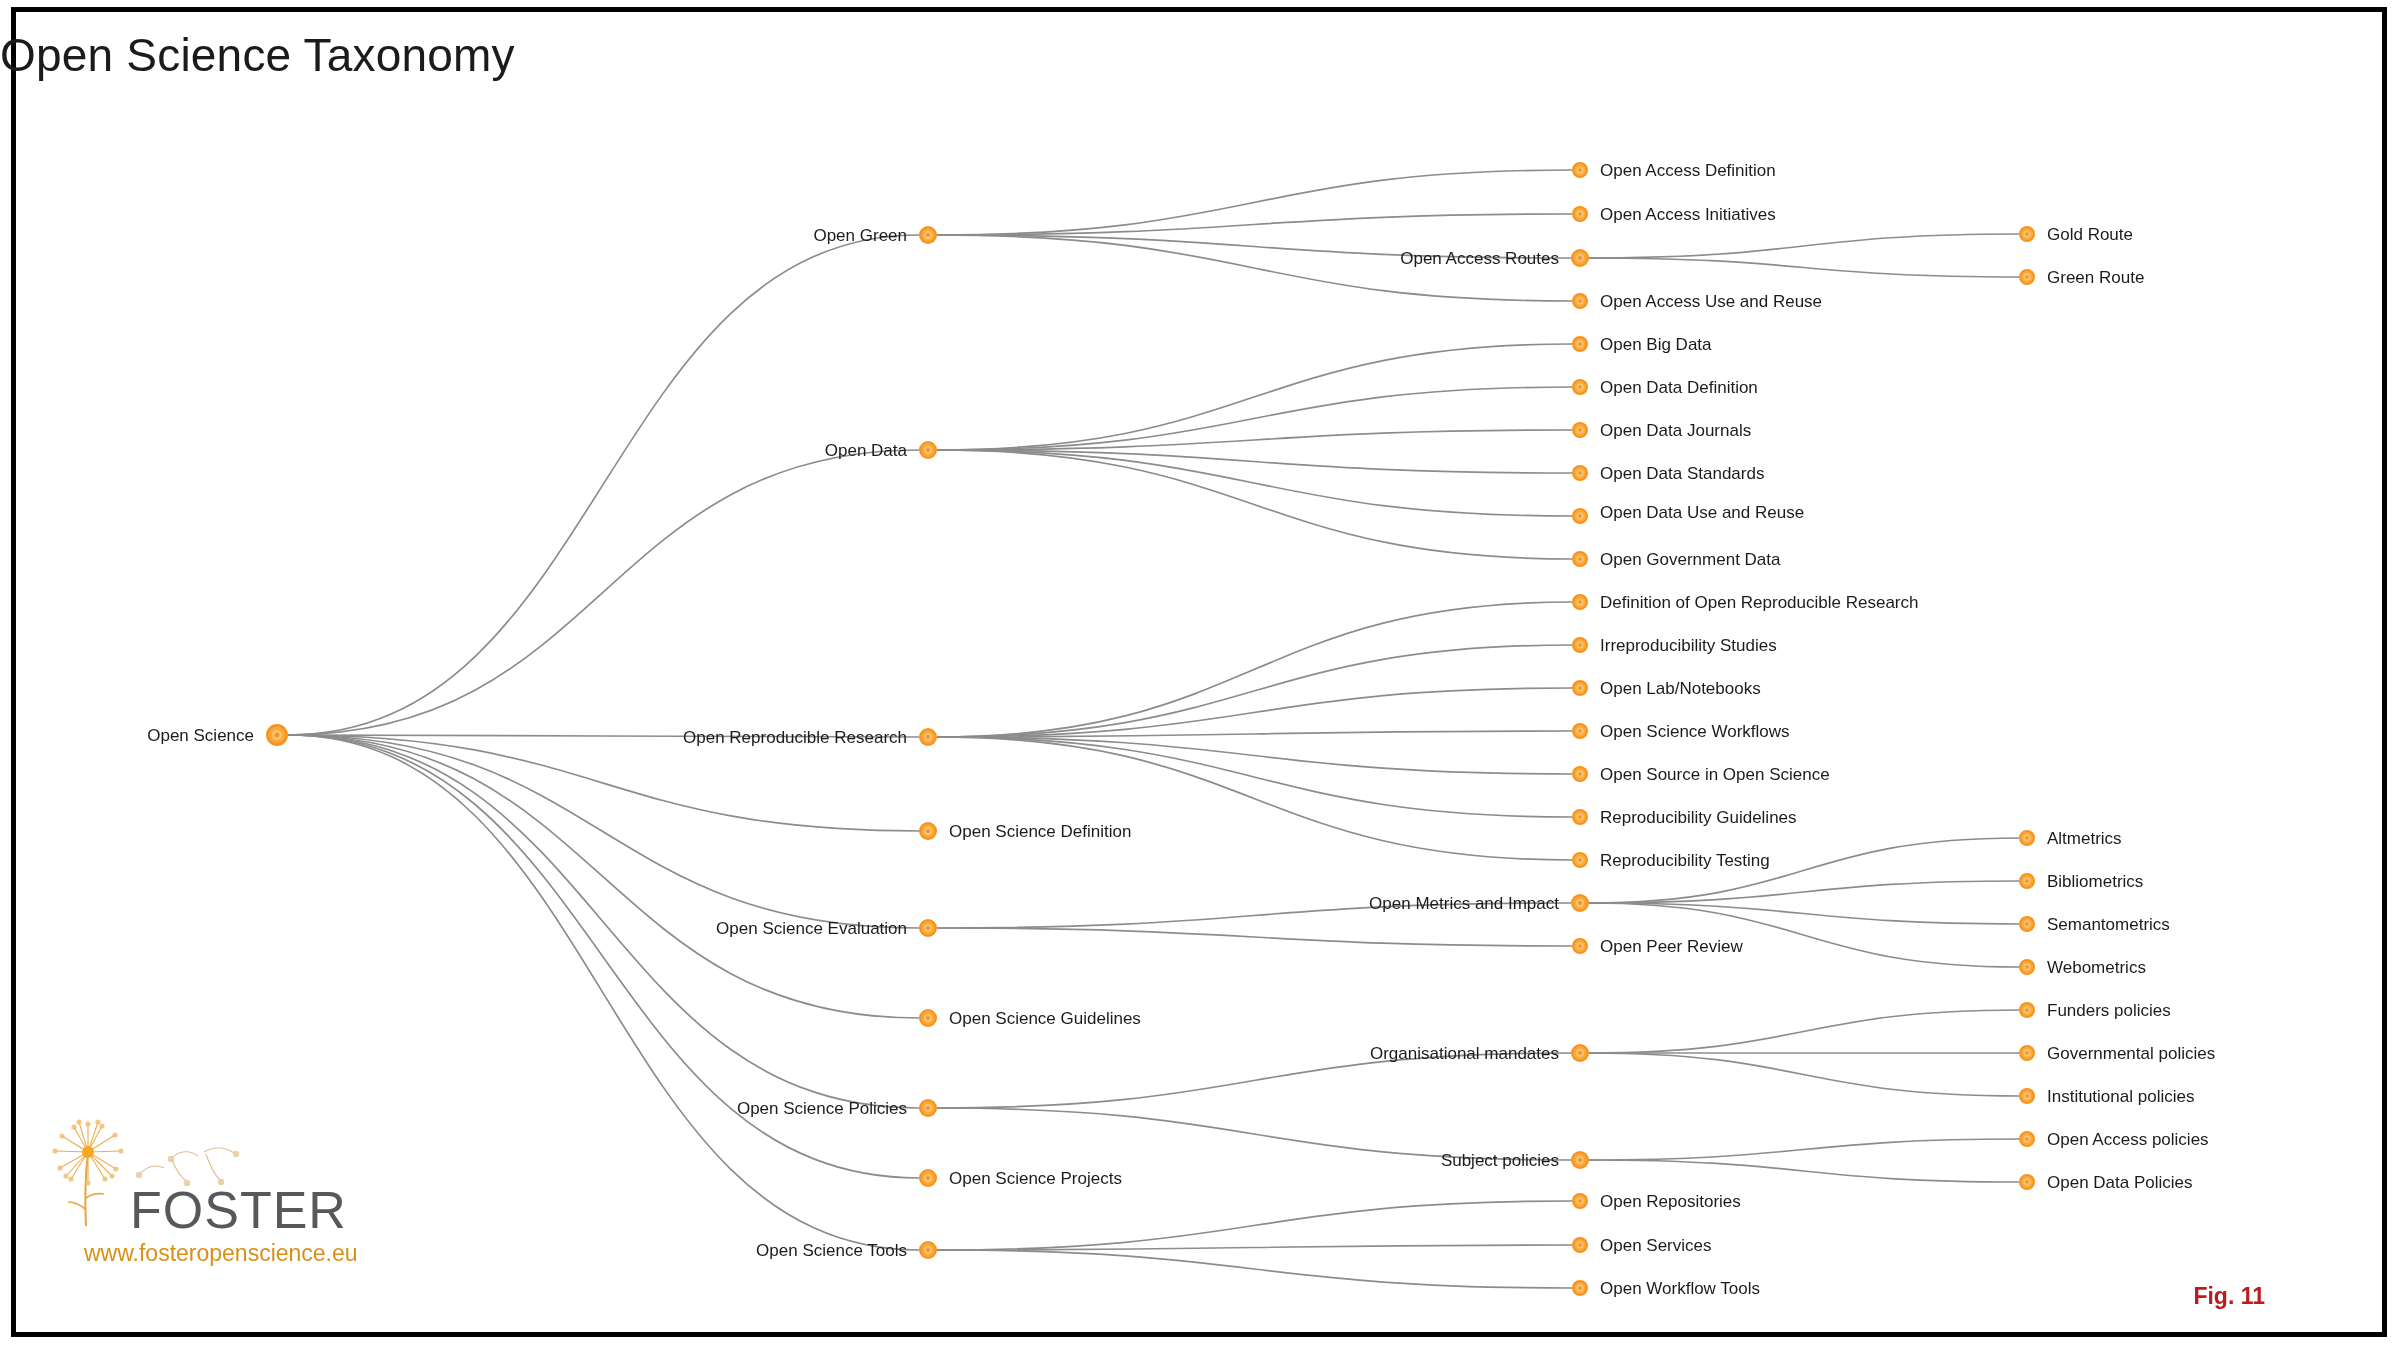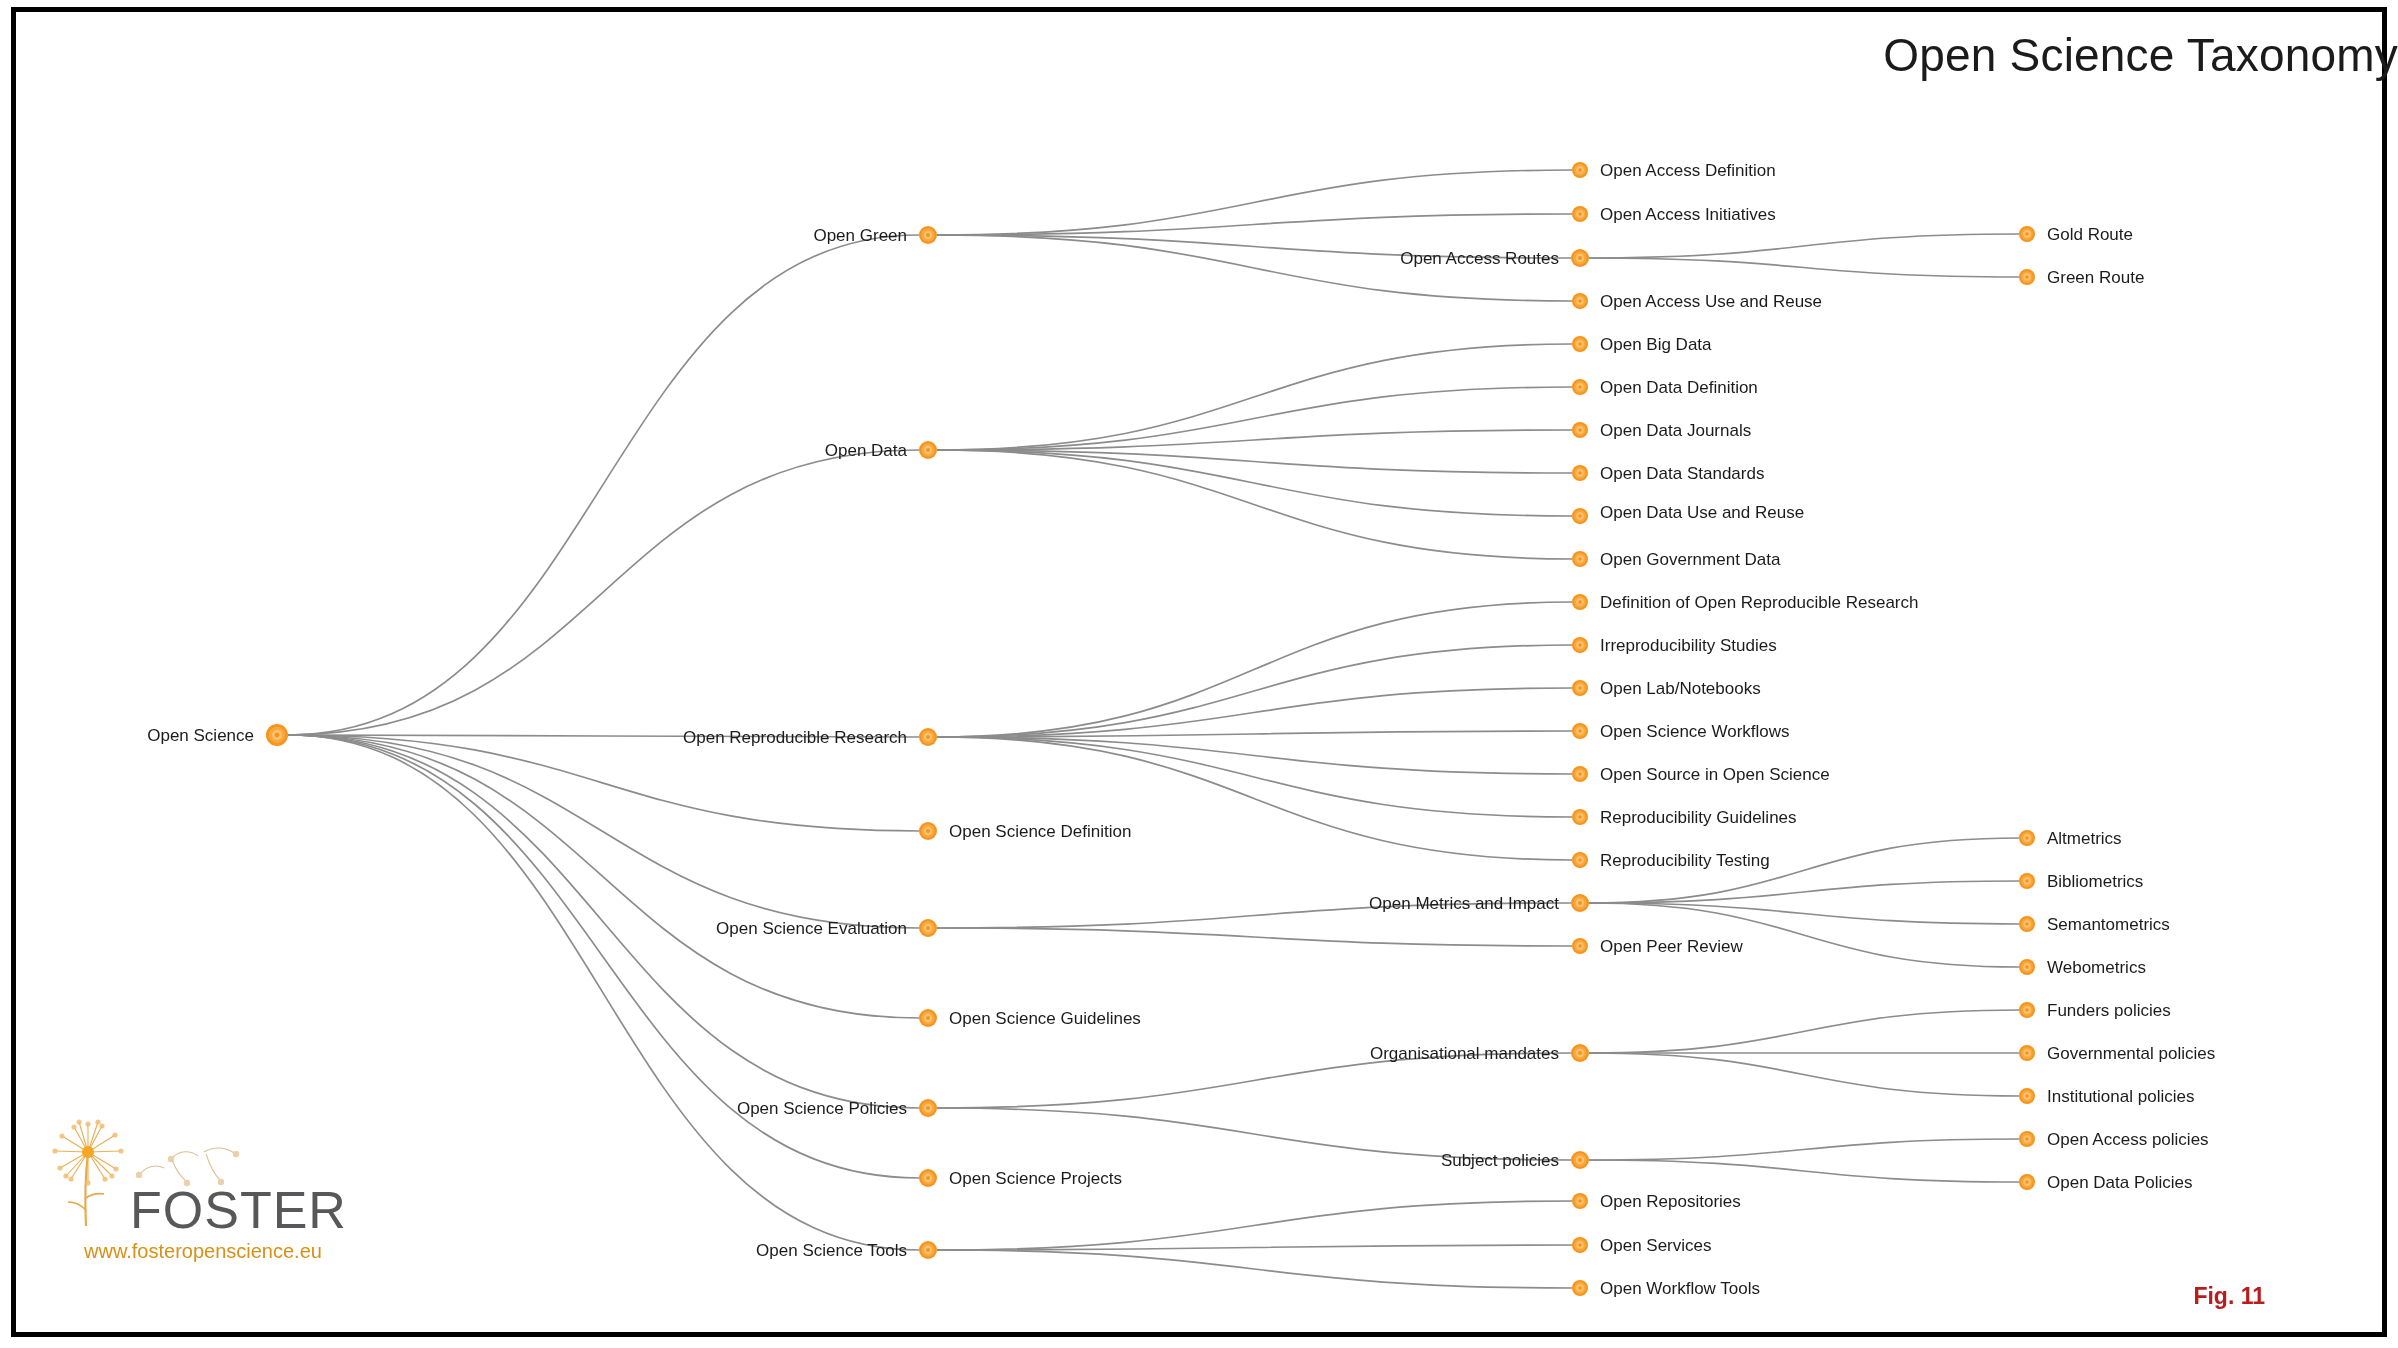--- a/index.html
+++ b/index.html
@@ -16,21 +16,21 @@
     left:11px;top:7px;
     width:2376px;height:1330px;
     border:5px solid #000000;
     box-sizing:border-box;
     background:#ffffff;
   }
   #title{
     position:absolute;
     left:0;top:28px;
     width:2398px;
-    text-align:right;
+    text-align:left;
     font-size:46px;
     color:#1b1b1b;
     font-weight:400;
     letter-spacing:0.2px;
     white-space:nowrap;
   }
   svg#tree{
     position:absolute;
     left:0;top:0;
     width:2398px;height:1348px;
@@ -62,21 +62,21 @@
     position:absolute;
     left:78px;top:62px;
     font-size:52px;
     color:#58585a;
     letter-spacing:1px;
     font-family:"Liberation Sans", sans-serif;
   }
   #logo-url{
     position:absolute;
     left:32px;top:122px;
-    font-size:20px;
+    font-size:23px;
     color:#D99016;
     font-family:"Liberation Sans", sans-serif;
   }
   #figcap{
     position:absolute;
     right:133px;bottom:38px;
     font-size:23px;
     font-weight:bold;
     color:#b91c1c;
     font-family:"Liberation Sans", sans-serif;

